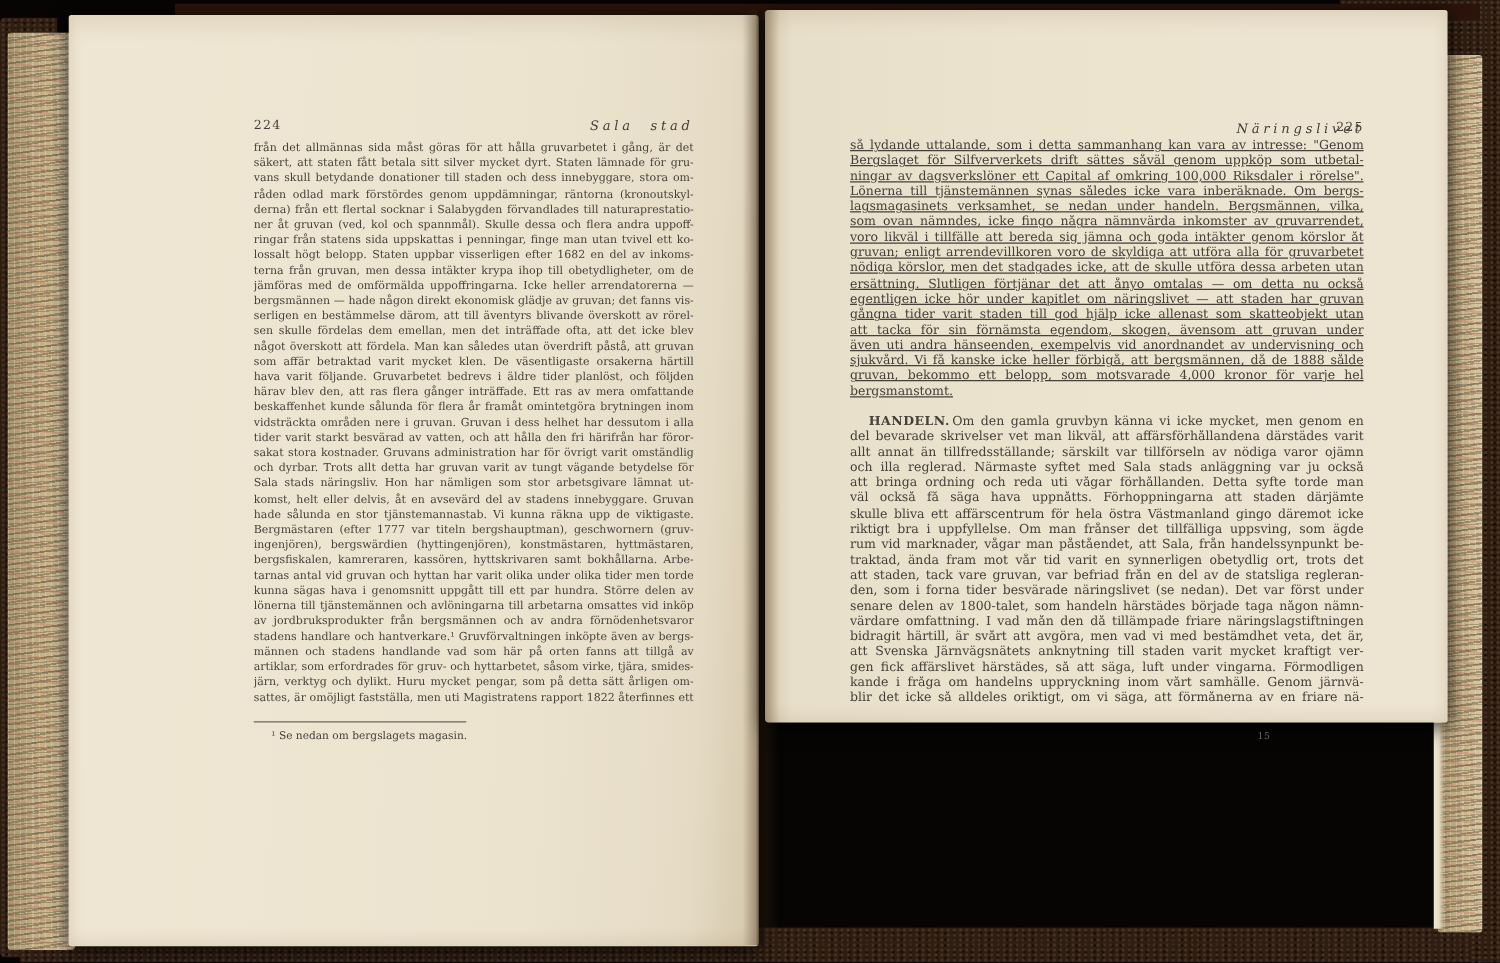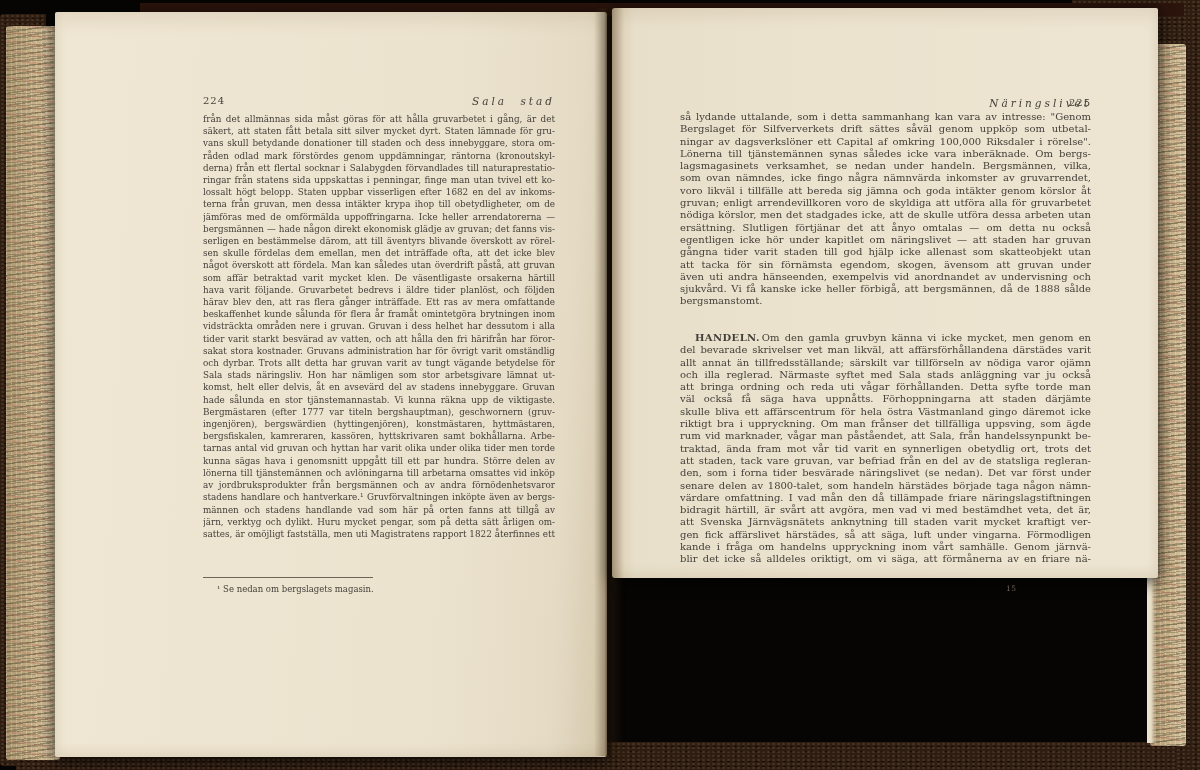--- a/index.html
+++ b/index.html
@@ -47,21 +47,21 @@
   
   .runhead{position:absolute;height:14px;color:var(--ink,#45403a);}
   .runhead .pnum{position:absolute;top:0;font-size:10px;letter-spacing:1px;}
   .runhead .pnum.pl{left:0;}
   .runhead .pnum.pr{right:0;}
   .runhead .rtitle{position:absolute;left:0;right:0;top:0;text-align:right;font-style:italic;
     font-size:10.5px;letter-spacing:3px;word-spacing:7px;}
 
   .body-text{position:absolute;color:var(--ink,#45403a);}
   .body-left{left:148px;top:101px;width:352px;font-size:8.8px;line-height:12.2px;}
-  .body-right-1{left:68px;top:103px;width:411px;font-size:10px;line-height:12.3px;}
+  .body-right-1{left:68px;top:103px;width:411px;font-size:10px;line-height:12.3px;text-decoration:underline;}
   .body-right-2{left:68px;top:324px;width:411px;font-size:10px;line-height:12.3px;}
   .tl{text-align:justify;text-align-last:justify;max-height:12.4px;overflow:hidden;}
   .endpara .tl:last-child{text-align-last:left;}
   .lead-line{text-indent:15px;}
   .lead{font-weight:bold;letter-spacing:.4px;margin-right:2px;}
 
   .fnrule{position:absolute;left:148px;top:565px;width:170px;height:1px;background:#6e6557;}
   .footnote{position:absolute;left:148px;top:572px;width:352px;font-size:8.5px;color:var(--ink,#45403a);text-indent:14px;}
   .signature{position:absolute;left:394px;top:576px;font-size:7.5px;color:#6b6355;letter-spacing:.5px;}
 </style>
@@ -83,20 +83,21 @@
     <div class="runhead" style="left:148px;top:83px;width:352px;">
       <span class="pnum pl">224</span>
       <span class="rtitle">Sala stad</span>
     </div>
     <div class="body-text body-left">
         <div class="tl">från det allmännas sida måst göras för att hålla gruvarbetet i gång, är det</div>
         <div class="tl">säkert, att staten fått betala sitt silver mycket dyrt.  Staten lämnade för gru-</div>
         <div class="tl">vans skull betydande donationer till staden och dess innebyggare, stora om-</div>
         <div class="tl">råden odlad mark förstördes genom uppdämningar, räntorna (kronoutskyl-</div>
         <div class="tl">derna) från ett flertal socknar i Salabygden förvandlades till naturaprestatio-</div>
+        <div class="tl">ner åt gruvan (ved, kol och spannmål).  Skulle dessa och flera andra uppoff-</div>
         <div class="tl">ringar från statens sida uppskattas i penningar, finge man utan tvivel ett ko-</div>
         <div class="tl">lossalt högt belopp.  Staten uppbar visserligen efter 1682 en del av inkoms-</div>
         <div class="tl">terna från gruvan, men dessa intäkter krypa ihop till obetydligheter, om de</div>
         <div class="tl">jämföras med de omförmälda uppoffringarna.  Icke heller arrendatorerna —</div>
         <div class="tl">bergsmännen — hade någon direkt ekonomisk glädje av gruvan; det fanns vis-</div>
         <div class="tl">serligen en bestämmelse därom, att till äventyrs blivande överskott av rörel-</div>
         <div class="tl">sen skulle fördelas dem emellan, men det inträffade ofta, att det icke blev</div>
         <div class="tl">något överskott att fördela.  Man kan således utan överdrift påstå, att gruvan</div>
         <div class="tl">som affär betraktad varit mycket klen.  De väsentligaste orsakerna härtill</div>
         <div class="tl">hava varit följande.  Gruvarbetet bedrevs i äldre tider planlöst, och följden</div>
@@ -111,20 +112,21 @@
         <div class="tl">hade sålunda en stor tjänstemannastab.  Vi kunna räkna upp de viktigaste.</div>
         <div class="tl">Bergmästaren (efter 1777 var titeln bergshauptman), geschwornern (gruv-</div>
         <div class="tl">ingenjören), bergswärdien (hyttingenjören), konstmästaren, hyttmästaren,</div>
         <div class="tl">bergsfiskalen, kamreraren, kassören, hyttskrivaren samt bokhållarna.  Arbe-</div>
         <div class="tl">tarnas antal vid gruvan och hyttan har varit olika under olika tider men torde</div>
         <div class="tl">kunna sägas hava i genomsnitt uppgått till ett par hundra.  Större delen av</div>
         <div class="tl">lönerna till tjänstemännen och avlöningarna till arbetarna omsattes vid inköp</div>
         <div class="tl">av jordbruksprodukter från bergsmännen och av andra förnödenhetsvaror från</div>
         <div class="tl">stadens handlare och hantverkare.¹  Gruvförvaltningen inköpte även av bergs-</div>
         <div class="tl">männen och stadens handlande vad som här på orten fanns att tillgå av sådana</div>
+        <div class="tl">artiklar, som erfordrades för gruv- och hyttarbetet, såsom virke, tjära, smides-</div>
         <div class="tl">järn, verktyg och dylikt.  Huru mycket pengar, som på detta sätt årligen om-</div>
         <div class="tl">sattes, är omöjligt fastställa, men uti Magistratens rapport 1822 återfinnes ett</div>
       </div>
     <div class="fnrule"></div>
     <div class="footnote">¹ Se nedan om bergslagets magasin.</div>
   </div>
 
   <div class="page page-right">
     <div class="runhead" style="left:68px;top:89px;width:411px;">
       <span class="rtitle">Näringslivet</span>
@@ -139,34 +141,35 @@
         <div class="tl">som ovan nämndes, icke fingo några nämnvärda inkomster av gruvarrendet,</div>
         <div class="tl">voro likväl i tillfälle att bereda sig jämna och goda intäkter genom körslor åt</div>
         <div class="tl">gruvan; enligt arrendevillkoren voro de skyldiga att utföra alla för gruvarbetet</div>
         <div class="tl">nödiga körslor, men det stadgades icke, att de skulle utföra dessa arbeten utan</div>
         <div class="tl">ersättning.  Slutligen förtjänar det att ånyo omtalas — om detta nu också</div>
         <div class="tl">egentligen icke hör under kapitlet om näringslivet — att staden har gruvan</div>
         <div class="tl">gångna tider varit staden till god hjälp icke allenast som skatteobjekt utan</div>
         <div class="tl">att tacka för sin förnämsta egendom, skogen, ävensom att gruvan under</div>
         <div class="tl">även uti andra hänseenden, exempelvis vid anordnandet av undervisning och</div>
         <div class="tl">sjukvård.  Vi få kanske icke heller förbigå, att bergsmännen, då de 1888 sålde</div>
+        <div class="tl">gruvan, bekommo ett belopp, som motsvarade 4,000 kronor för varje hel</div>
         <div class="tl">bergsmanstomt.</div>
       </div>
     <div class="body-text body-right-2">
       <div class="tl lead-line">
         <span class="lead">HANDELN.</span><span>Om den gamla gruvbyn känna vi icke mycket, men genom en</span>
       </div>
       <div>
           <div class="tl">del bevarade skrivelser vet man likväl, att affärsförhållandena därstädes varit</div>
           <div class="tl">allt annat än tillfredsställande; särskilt var tillförseln av nödiga varor ojämn</div>
           <div class="tl">och illa reglerad.  Närmaste syftet med Sala stads anläggning var ju också</div>
           <div class="tl">att bringa ordning och reda uti vågar förhållanden.  Detta syfte torde man</div>
           <div class="tl">väl också få säga hava uppnåtts.  Förhoppningarna att staden därjämte</div>
           <div class="tl">skulle bliva ett affärscentrum för hela östra Västmanland gingo däremot icke</div>
-          <div class="tl">riktigt bra i uppryckning.  Om man frånser det tillfälliga uppsving, som ägde</div>
+          <div class="tl">riktigt bra i uppfyllelse.  Om man frånser det tillfälliga uppsving, som ägde</div>
           <div class="tl">rum vid marknader, vågar man påståendet, att Sala, från handelssynpunkt be-</div>
           <div class="tl">traktad, ända fram mot vår tid varit en synnerligen obetydlig ort, trots det</div>
           <div class="tl">att staden, tack vare gruvan, var befriad från en del av de statsliga regleran-</div>
           <div class="tl">den, som i forna tider besvärade näringslivet (se nedan).  Det var först under</div>
           <div class="tl">senare delen av 1800-talet, som handeln härstädes började taga någon nämn-</div>
           <div class="tl">värdare omfattning.  I vad mån den då tillämpade friare näringslagstiftningen</div>
           <div class="tl">bidragit härtill, är svårt att avgöra, men vad vi med bestämdhet veta, det är,</div>
           <div class="tl">att Svenska Järnvägsnätets anknytning till staden varit mycket kraftigt ver-</div>
           <div class="tl">gen fick affärslivet härstädes, så att säga, luft under vingarna.  Förmodligen</div>
           <div class="tl">kande i fråga om handelns uppryckning inom vårt samhälle.  Genom järnvä-</div>

